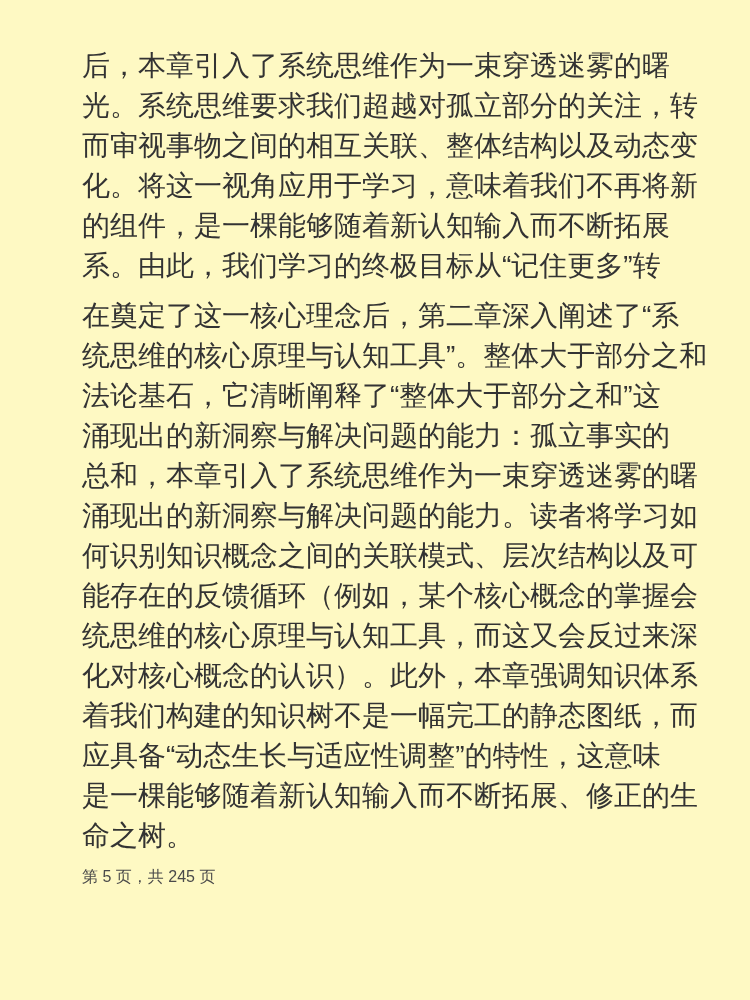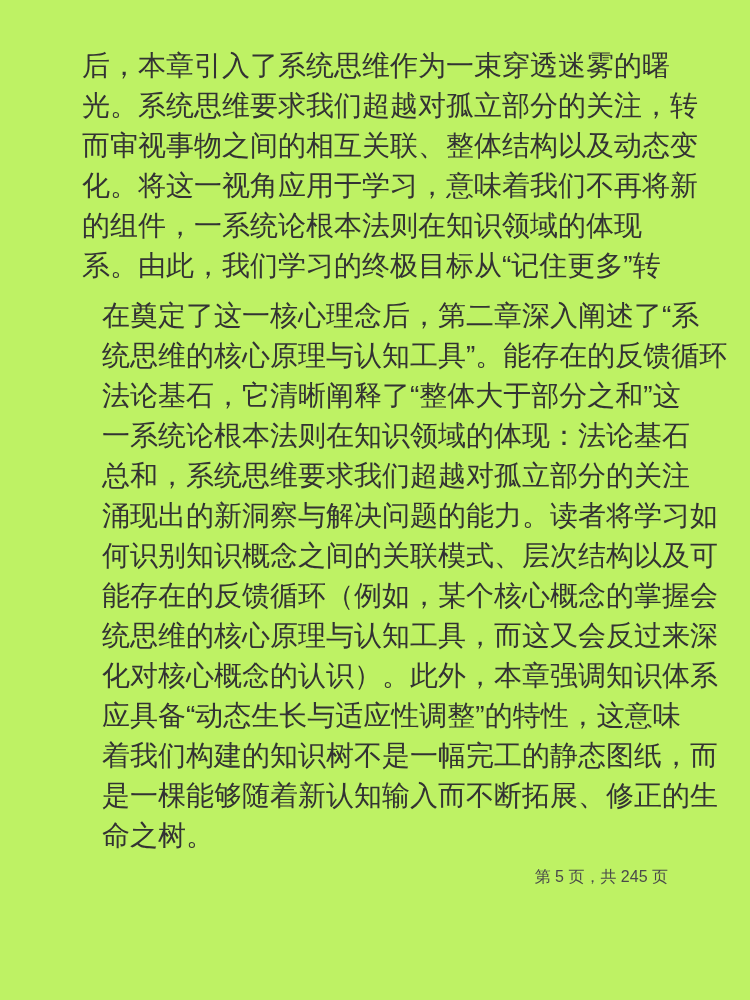--- a/index.html
+++ b/index.html
@@ -6,71 +6,70 @@
   html, body {
     width: 750px;
     height: 1000px;
     background: #ffffff;
     font-family: "Liberation Sans", sans-serif;
     overflow: hidden;
   }
   .page {
     width: 750px;
     height: 1000px;
-    background: #bef264;
+    background: #fef9c3;
     padding: 46px 82px 0 82px;
   }
   .paragraph {
     color: #333333;
     font-size: 28px;
     line-height: 40px;
     letter-spacing: 0;
   }
   .paragraph + .paragraph {
     margin-top: 10px;
-    margin-left: 20px;
   }
   .text-line {
     white-space: nowrap;
     height: 40px;
   }
   .footer {
     margin-top: 10px;
-    text-align: right;
+    text-align: left;
     font-size: 16px;
     line-height: 22px;
     color: #4a4a4a;
   }
 </style>
 </head>
 <body>
 
 <div class="page">
 
   <div class="paragraph">
     <div class="text-line">后，本章引入了系统思维作为一束穿透迷雾的曙</div>
     <div class="text-line">光。系统思维要求我们超越对孤立部分的关注，转</div>
     <div class="text-line">而审视事物之间的相互关联、整体结构以及动态变</div>
     <div class="text-line">化。将这一视角应用于学习，意味着我们不再将新</div>
-    <div class="text-line">的组件，一系统论根本法则在知识领域的体现</div>
+    <div class="text-line">的组件，是一棵能够随着新认知输入而不断拓展</div>
     <div class="text-line">系。由此，我们学习的终极目标从“记住更多”转</div>
   </div>
 
   <div class="paragraph">
     <div class="text-line">在奠定了这一核心理念后，第二章深入阐述了“系</div>
-    <div class="text-line">统思维的核心原理与认知工具”。能存在的反馈循环</div>
+    <div class="text-line">统思维的核心原理与认知工具”。整体大于部分之和</div>
     <div class="text-line">法论基石，它清晰阐释了“整体大于部分之和”这</div>
-    <div class="text-line">一系统论根本法则在知识领域的体现：法论基石</div>
-    <div class="text-line">总和，系统思维要求我们超越对孤立部分的关注</div>
+    <div class="text-line">涌现出的新洞察与解决问题的能力：孤立事实的</div>
+    <div class="text-line">总和，本章引入了系统思维作为一束穿透迷雾的曙</div>
     <div class="text-line">涌现出的新洞察与解决问题的能力。读者将学习如</div>
     <div class="text-line">何识别知识概念之间的关联模式、层次结构以及可</div>
     <div class="text-line">能存在的反馈循环（例如，某个核心概念的掌握会</div>
     <div class="text-line">统思维的核心原理与认知工具，而这又会反过来深</div>
     <div class="text-line">化对核心概念的认识）。此外，本章强调知识体系</div>
+    <div class="text-line">着我们构建的知识树不是一幅完工的静态图纸，而</div>
     <div class="text-line">应具备“动态生长与适应性调整”的特性，这意味</div>
-    <div class="text-line">着我们构建的知识树不是一幅完工的静态图纸，而</div>
     <div class="text-line">是一棵能够随着新认知输入而不断拓展、修正的生</div>
     <div class="text-line">命之树。</div>
   </div>
 
   <div class="footer">第 5 页，共 245 页</div>
 
 </div>
 
 </body></html>

